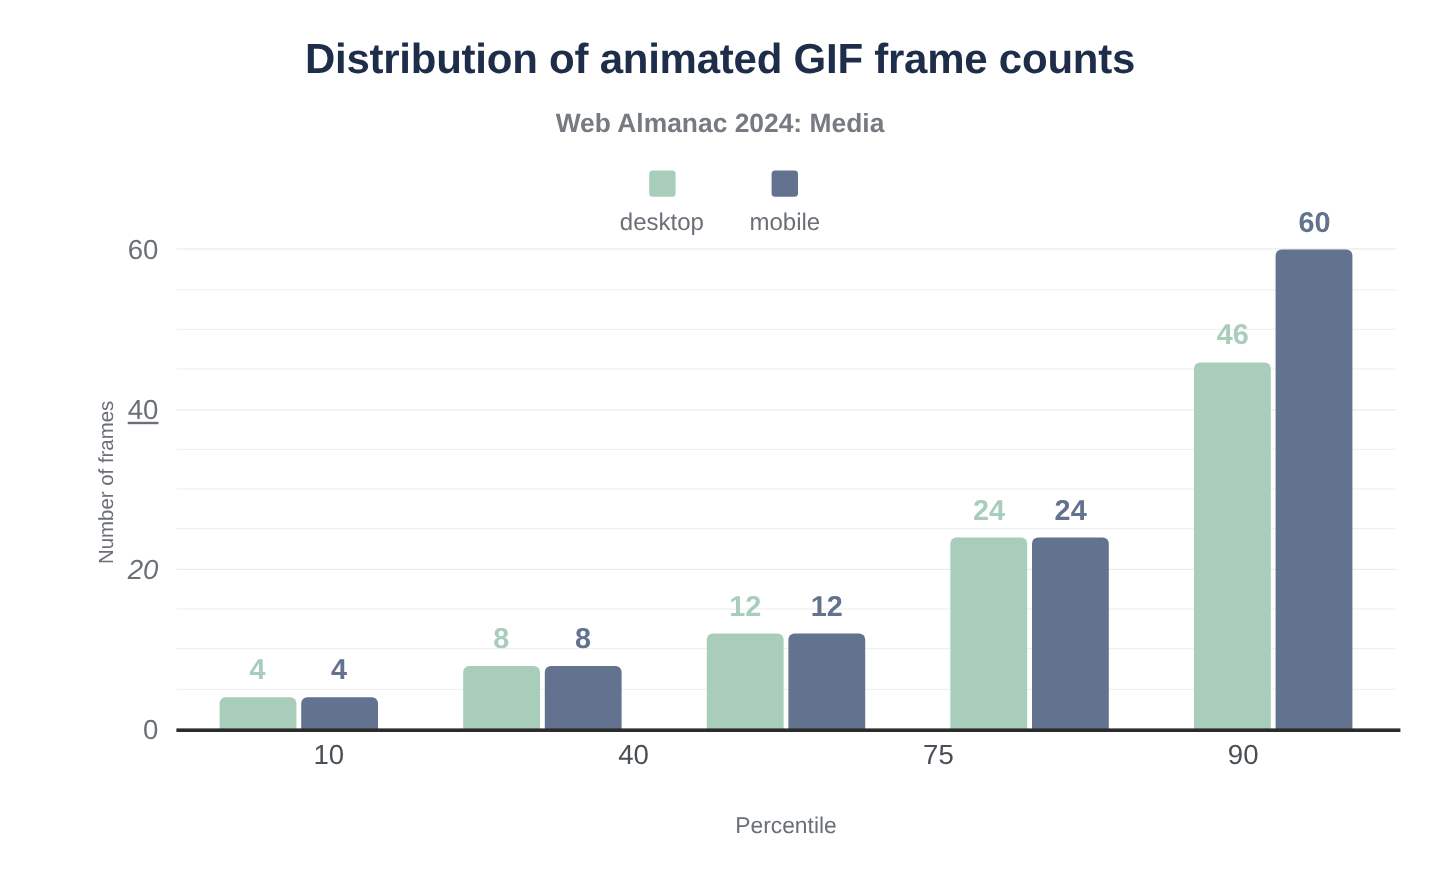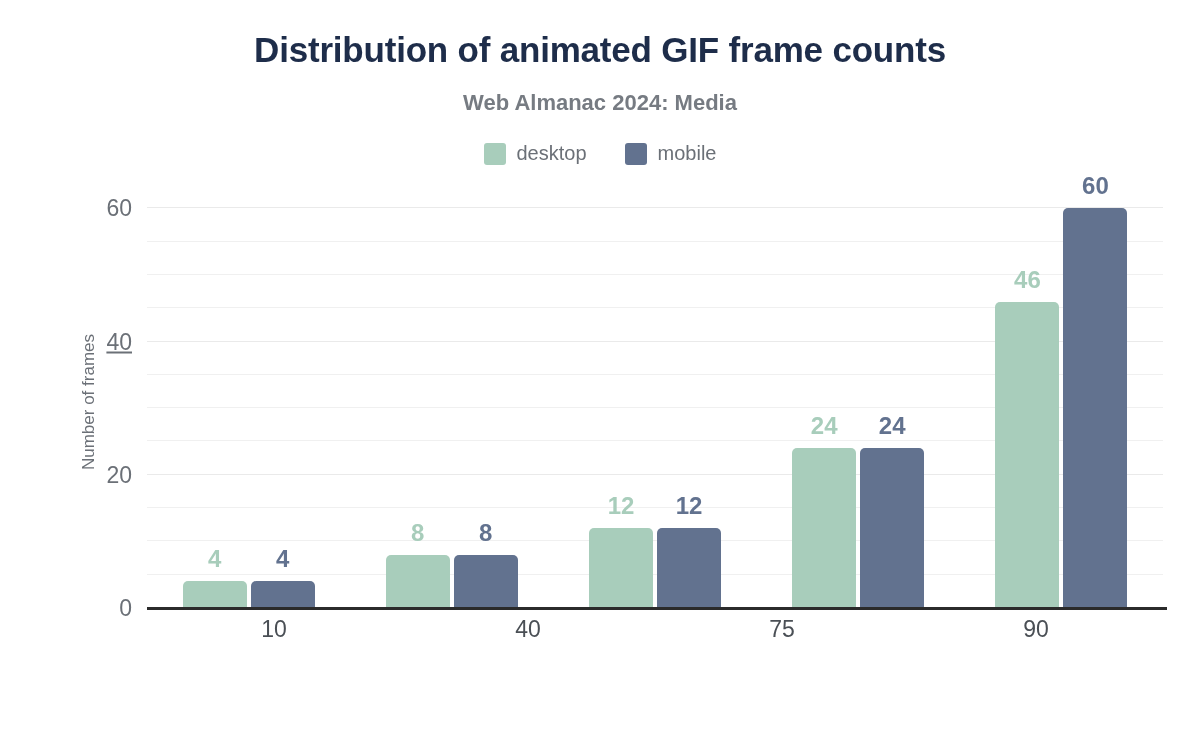--- a/index.html
+++ b/index.html
@@ -55,20 +55,21 @@
     width: 1200px;
     display: flex;
     justify-content: center;
     align-items: center;
     gap: 38px;
   }
   .legend-item {
     display: flex;
     align-items: center;
     gap: 11px;
+    flex-direction: column;
   }
   .legend-swatch {
     width: 22px;
     height: 22px;
     border-radius: 3px;
     display: block;
   }
   .legend-label {
     font-size: 20px;
     color: #6b7077;
@@ -239,21 +240,21 @@
         <span class="legend-label">mobile</span>
       </div>
     </div>
 
   <div class="ylabel-wrap">
     <div class="ylabel">Number of frames</div>
   </div>
 
   <div class="yticks" id="yticks">
       <div class="ytick" style="bottom: 0px; top: auto; transform: translateY(50%);">0</div>
-      <div class="ytick" style="bottom: 133.226px; top: auto; transform: translateY(50%);">20</div>
+      <div class="ytick" style="bottom: 133.226px; top: auto; transform: translateY(50%); font-style: italic;">20</div>
       <div class="ytick" style="bottom: 266.452px; top: auto; transform: translateY(50%); text-decoration: underline;">40</div>
       <div class="ytick" style="bottom: 399.677px; top: auto; transform: translateY(50%);">60</div>
     </div>
 
   <div class="plot">
     <div class="gridlines" id="gridlines">
         <div class="gridline major" style="bottom: 133.226px;"></div>
         <div class="gridline major" style="bottom: 266.452px;"></div>
         <div class="gridline major" style="bottom: 399.677px;"></div>
         <div class="gridline" style="bottom: 33.3065px;"></div>
@@ -332,14 +333,15 @@
 
   <div class="axis-line"></div>
 
   <div class="xticks" id="xticks">
       <div class="xtick">10</div>
       <div class="xtick">40</div>
       <div class="xtick">75</div>
       <div class="xtick">90</div>
     </div>
 
+  <div class="xlabel">Percentile</div>
 
 </div>
 
 </body></html>

